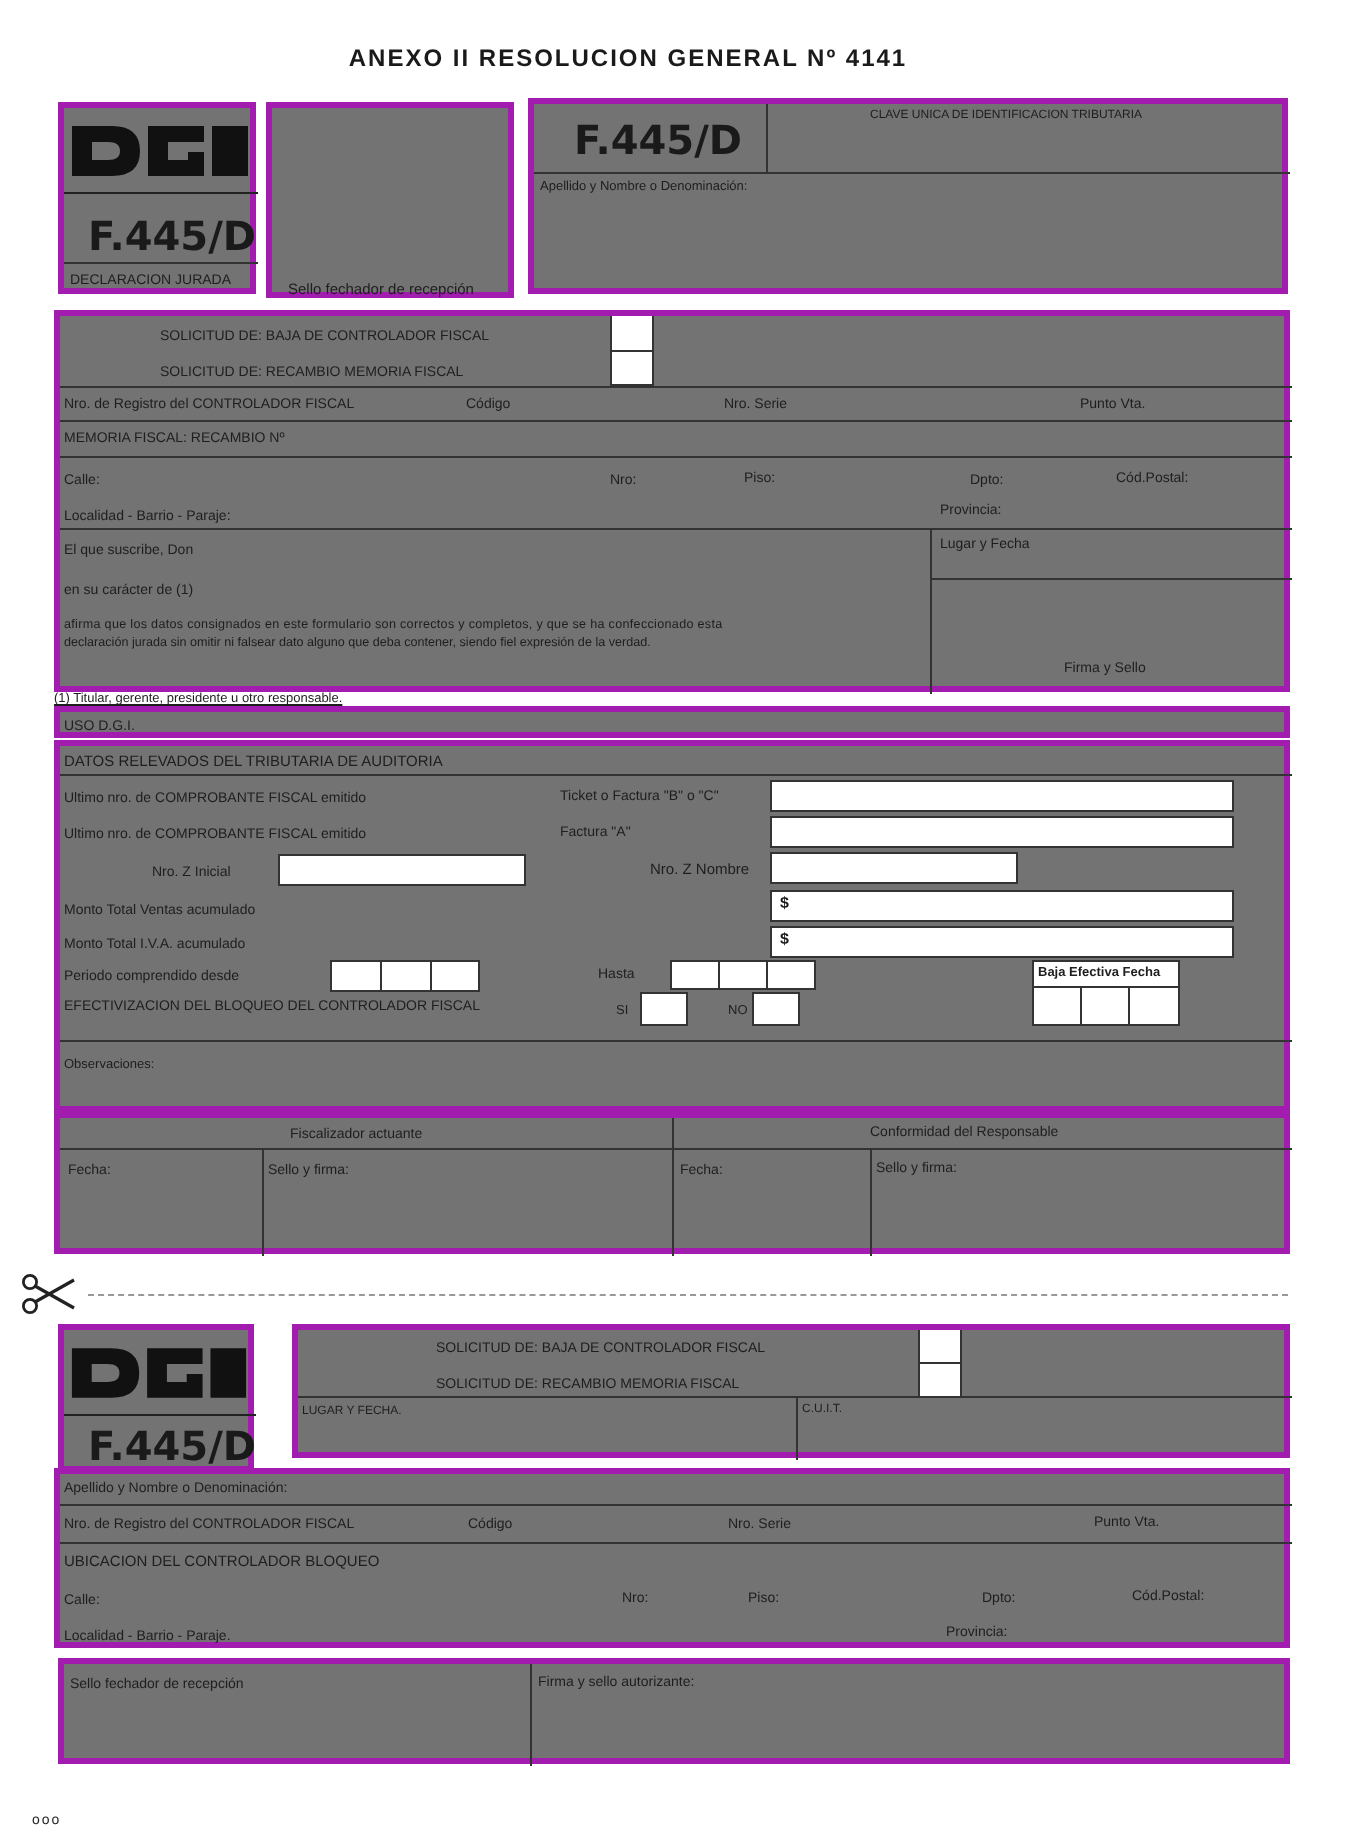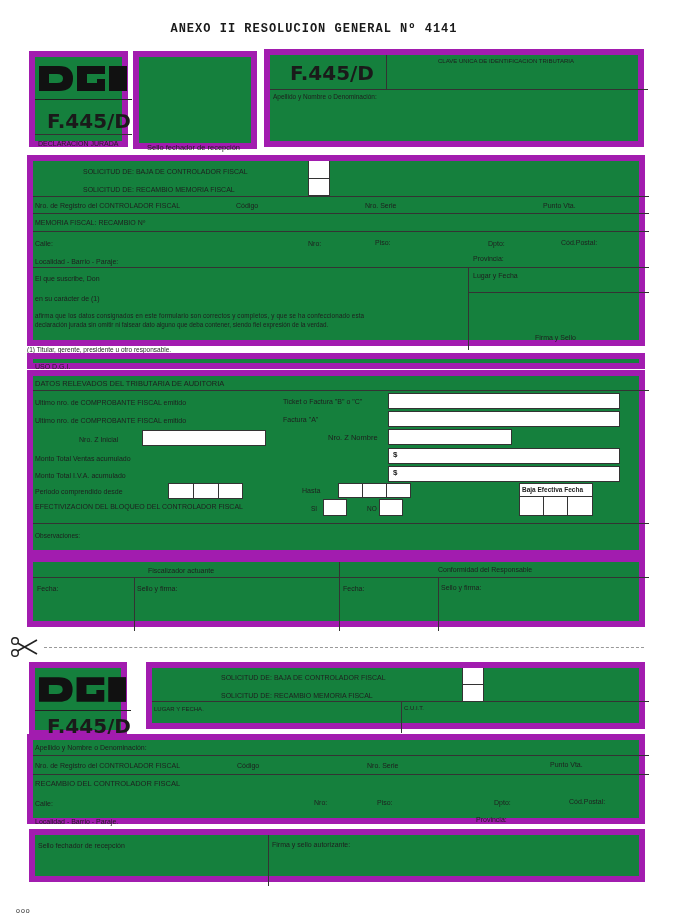--- a/index.html
+++ b/index.html
@@ -1,24 +1,24 @@
 <!DOCTYPE html>
 <html><head>
 <meta charset="utf-8">
 <style>
   html, body { margin: 0; padding: 0; background: #ffffff; }
   body { width: 680px; height: 919px; position: relative; overflow: hidden;
          font-family: "Liberation Sans", sans-serif; color: #1a1a1a; }
   .abs { position: absolute; box-sizing: border-box; }
-  .box { position: absolute; box-sizing: border-box; border: 6px solid #a21caf; background: #15803d; text-decoration: underline; }
+  .box { position: absolute; box-sizing: border-box; border: 3px solid #a21caf; background: #737373; text-decoration: underline; }
   .t { position: absolute; white-space: nowrap; font-size: 7px; line-height: 9px; color: #1e1e1e; }
   .hl { position: absolute; height: 0; border-top: 1px solid #333; }
   .vl { position: absolute; width: 0; border-left: 1px solid #333; }
   .title { position: absolute; left: 0; width: 628px; top: 22px; text-align: center;
-           font-family: Liberation Mono, monospace; font-weight: bold; font-size: 12px; letter-spacing: 1px; }
+           font-family: Liberation Sans, sans-serif; font-weight: bold; font-size: 12px; letter-spacing: 1px; }
   .formno { position: absolute; font-family: "DejaVu Sans", sans-serif; font-size: 20px; font-weight: bold; letter-spacing: 0px; }
   .field { position: absolute; box-sizing: border-box; border: 1px solid #333; background: #fff; }
   .dollar { position: absolute; left: 4px; top: 1px; font-size: 8px; font-weight: bold; }
   .cell { position: absolute; box-sizing: border-box; border: 1px solid #333; background:#fff; }
   .cutline { position: absolute; border-top: 1px dashed #999; height: 0; }
 </style>
 </head>
 <body>
 
 <div class="title">ANEXO II  RESOLUCION GENERAL Nº 4141</div>
@@ -197,21 +197,21 @@
 </div>
 
 <div class="box" style="left:27px;top:734px;width:618px;height:90px;">
   <div class="t" style="left:2px;top:3px;">Apellido y Nombre o Denominación:</div>
   <div class="hl" style="left:0;top:15px;width:616px;"></div>
   <div class="t" style="left:2px;top:21px;">Nro. de Registro del CONTROLADOR FISCAL</div>
   <div class="t" style="left:204px;top:21px;">Código</div>
   <div class="t" style="left:334px;top:21px;">Nro. Serie</div>
   <div class="t" style="left:517px;top:20px;">Punto Vta.</div>
   <div class="hl" style="left:0;top:34px;width:616px;"></div>
-  <div class="t" style="left:2px;top:39px;font-size:7.5px;">RECAMBIO DEL CONTROLADOR FISCAL</div>
+  <div class="t" style="left:2px;top:39px;font-size:7.5px;">UBICACION DEL CONTROLADOR BLOQUEO</div>
   <div class="t" style="left:2px;top:59px;">Calle:</div>
   <div class="t" style="left:281px;top:58px;">Nro:</div>
   <div class="t" style="left:344px;top:58px;">Piso:</div>
   <div class="t" style="left:461px;top:58px;">Dpto:</div>
   <div class="t" style="left:536px;top:57px;">Cód.Postal:</div>
   <div class="t" style="left:2px;top:77px;">Localidad - Barrio - Paraje.</div>
   <div class="t" style="left:443px;top:75px;">Provincia:</div>
 </div>
 
 <div class="box" style="left:29px;top:829px;width:616px;height:53px;">

